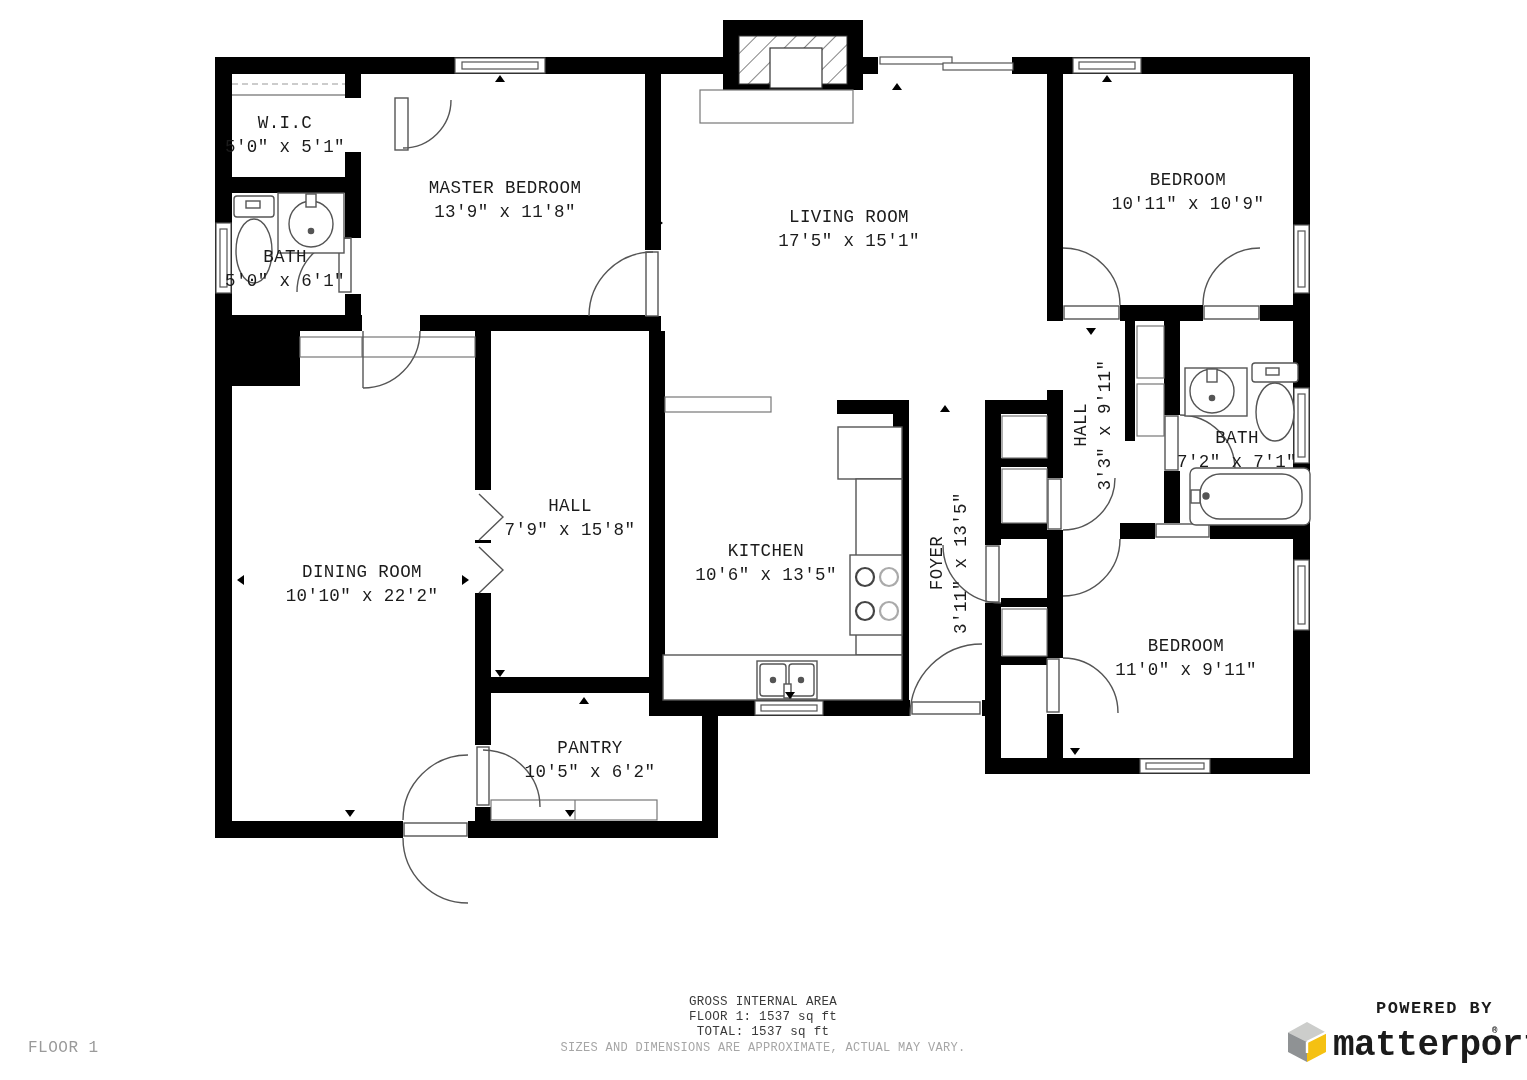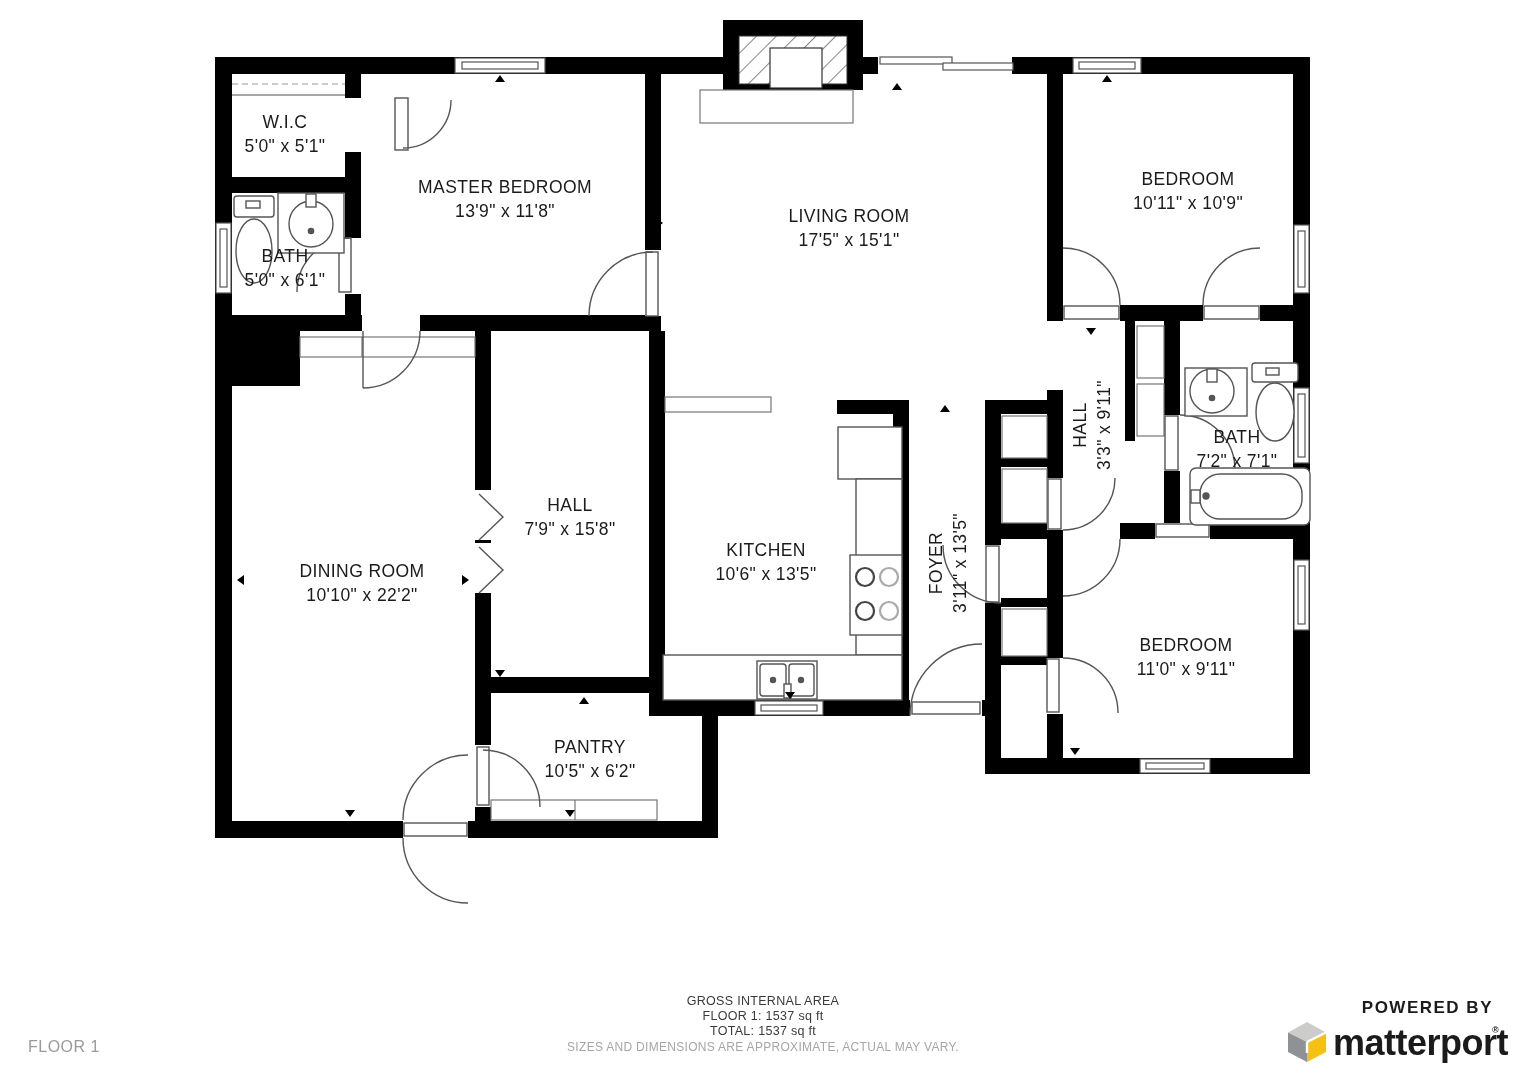--- a/index.html
+++ b/index.html
@@ -1,17 +1,17 @@
 <!DOCTYPE html>
 <html><head>
 <meta charset="utf-8">
 <style>
   html,body{margin:0;padding:0;background:#ffffff;}
   .stage{position:relative;width:1527px;height:1080px;background:#fff;overflow:hidden;
-         font-family:Liberation Sans, sans-serif;}
+         font-family:Liberation Mono, monospace;}
   svg{position:absolute;left:0;top:0;}
   text{fill:#1b1b1b;}
   .room-name{font-size:17.5px;letter-spacing:.4px;}
   .room-dims{font-size:17.5px;letter-spacing:.4px;}
   .footer-line{font-size:12.5px;fill:#3a3a3a;letter-spacing:.3px;}
   .footer-muted{font-size:12px;fill:#a6a6a6;letter-spacing:.3px;}
   .floor-label{font-size:16px;fill:#9a9a9a;letter-spacing:.5px;}
   .powered-by{font-size:17px;font-weight:700;letter-spacing:1.5px;}
   .brand-word{font-size:36px;font-weight:700;letter-spacing:-.5px;}
   .brand-reg{font-size:9px;font-weight:700;}

